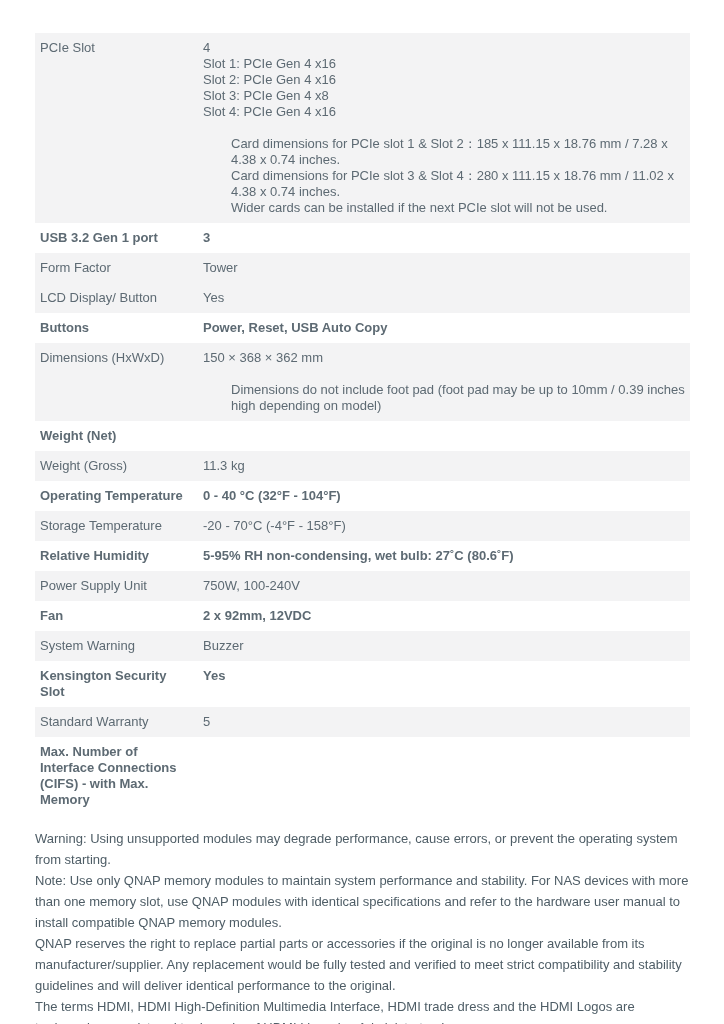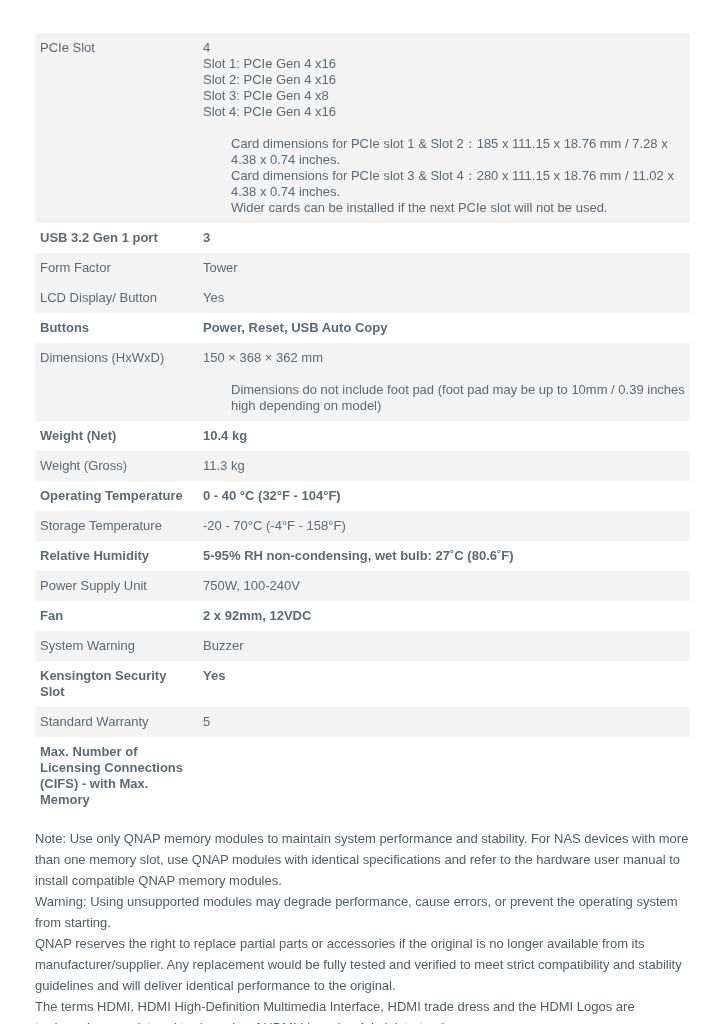--- a/index.html
+++ b/index.html
@@ -101,23 +101,20 @@
       </div>
       <div class="spec-row shaded">
         <div class="spec-label">Dimensions (HxWxD)</div>
         <div class="spec-value">
           <div class="para">150 × 368 × 362 mm</div>
           <div class="para">Dimensions do not include foot pad (foot pad may be up to 10mm / 0.39 inches high depending on model)</div>
         </div>
       </div>
       <div class="spec-row plain">
         <div class="spec-label">Weight (Net)</div>
-        <div class="spec-value">
-          <div class="para">10.4 kg</div>
-        </div>
       </div>
       <div class="spec-row shaded">
         <div class="spec-label">Weight (Gross)</div>
         <div class="spec-value">
           <div class="para">11.3 kg</div>
         </div>
       </div>
       <div class="spec-row plain">
         <div class="spec-label">Operating Temperature</div>
         <div class="spec-value">
@@ -160,22 +157,22 @@
           <div class="para">Yes</div>
         </div>
       </div>
       <div class="spec-row shaded">
         <div class="spec-label">Standard Warranty</div>
         <div class="spec-value">
           <div class="para">5</div>
         </div>
       </div>
       <div class="spec-row plain">
-        <div class="spec-label">Max. Number of Licensing Connections (CIFS) - with Max. Memory</div>
+        <div class="spec-label">Max. Number of Interface Connections (CIFS) - with Max. Memory</div>
       </div>
     </div>
   <div class="notes" id="notes">
+      <div class="note-para">Warning: Using unsupported modules may degrade performance, cause errors, or prevent the operating system from starting.</div>
       <div class="note-para">Note: Use only QNAP memory modules to maintain system performance and stability. For NAS devices with more than one memory slot, use QNAP modules with identical specifications and refer to the hardware user manual to install compatible QNAP memory modules.</div>
-      <div class="note-para">Warning: Using unsupported modules may degrade performance, cause errors, or prevent the operating system from starting.</div>
       <div class="note-para">QNAP reserves the right to replace partial parts or accessories if the original is no longer available from its manufacturer/supplier. Any replacement would be fully tested and verified to meet strict compatibility and stability guidelines and will deliver identical performance to the original.</div>
       <div class="note-para">The terms HDMI, HDMI High-Definition Multimedia Interface, HDMI trade dress and the HDMI Logos are trademarks or registered trademarks of HDMI Licensing Administrator, Inc.</div>
     </div>
 </div>
 
 </body></html>

